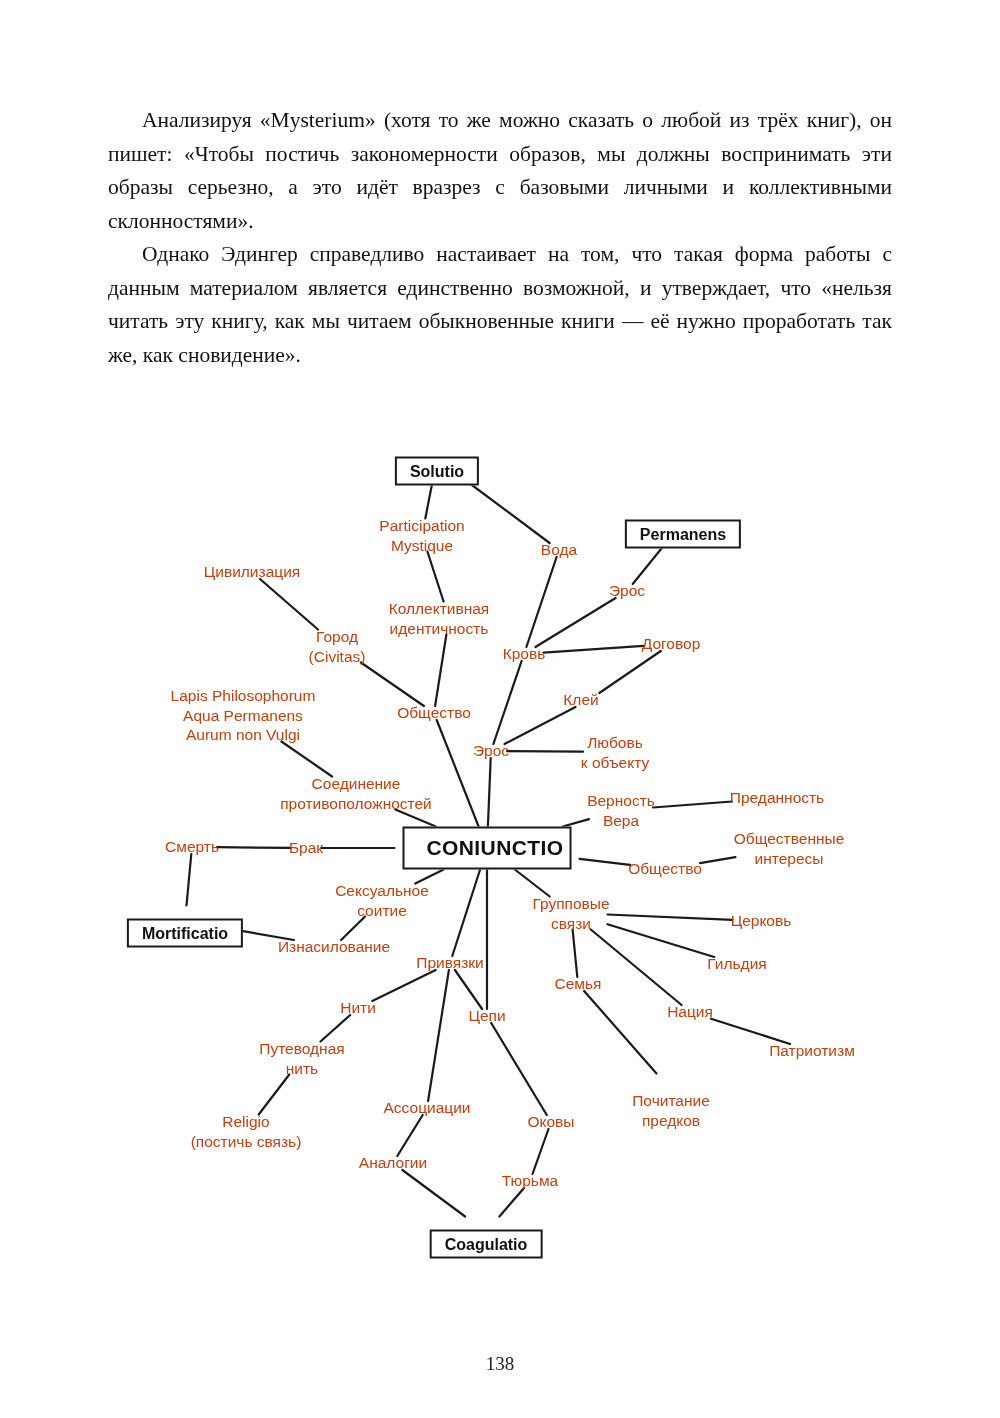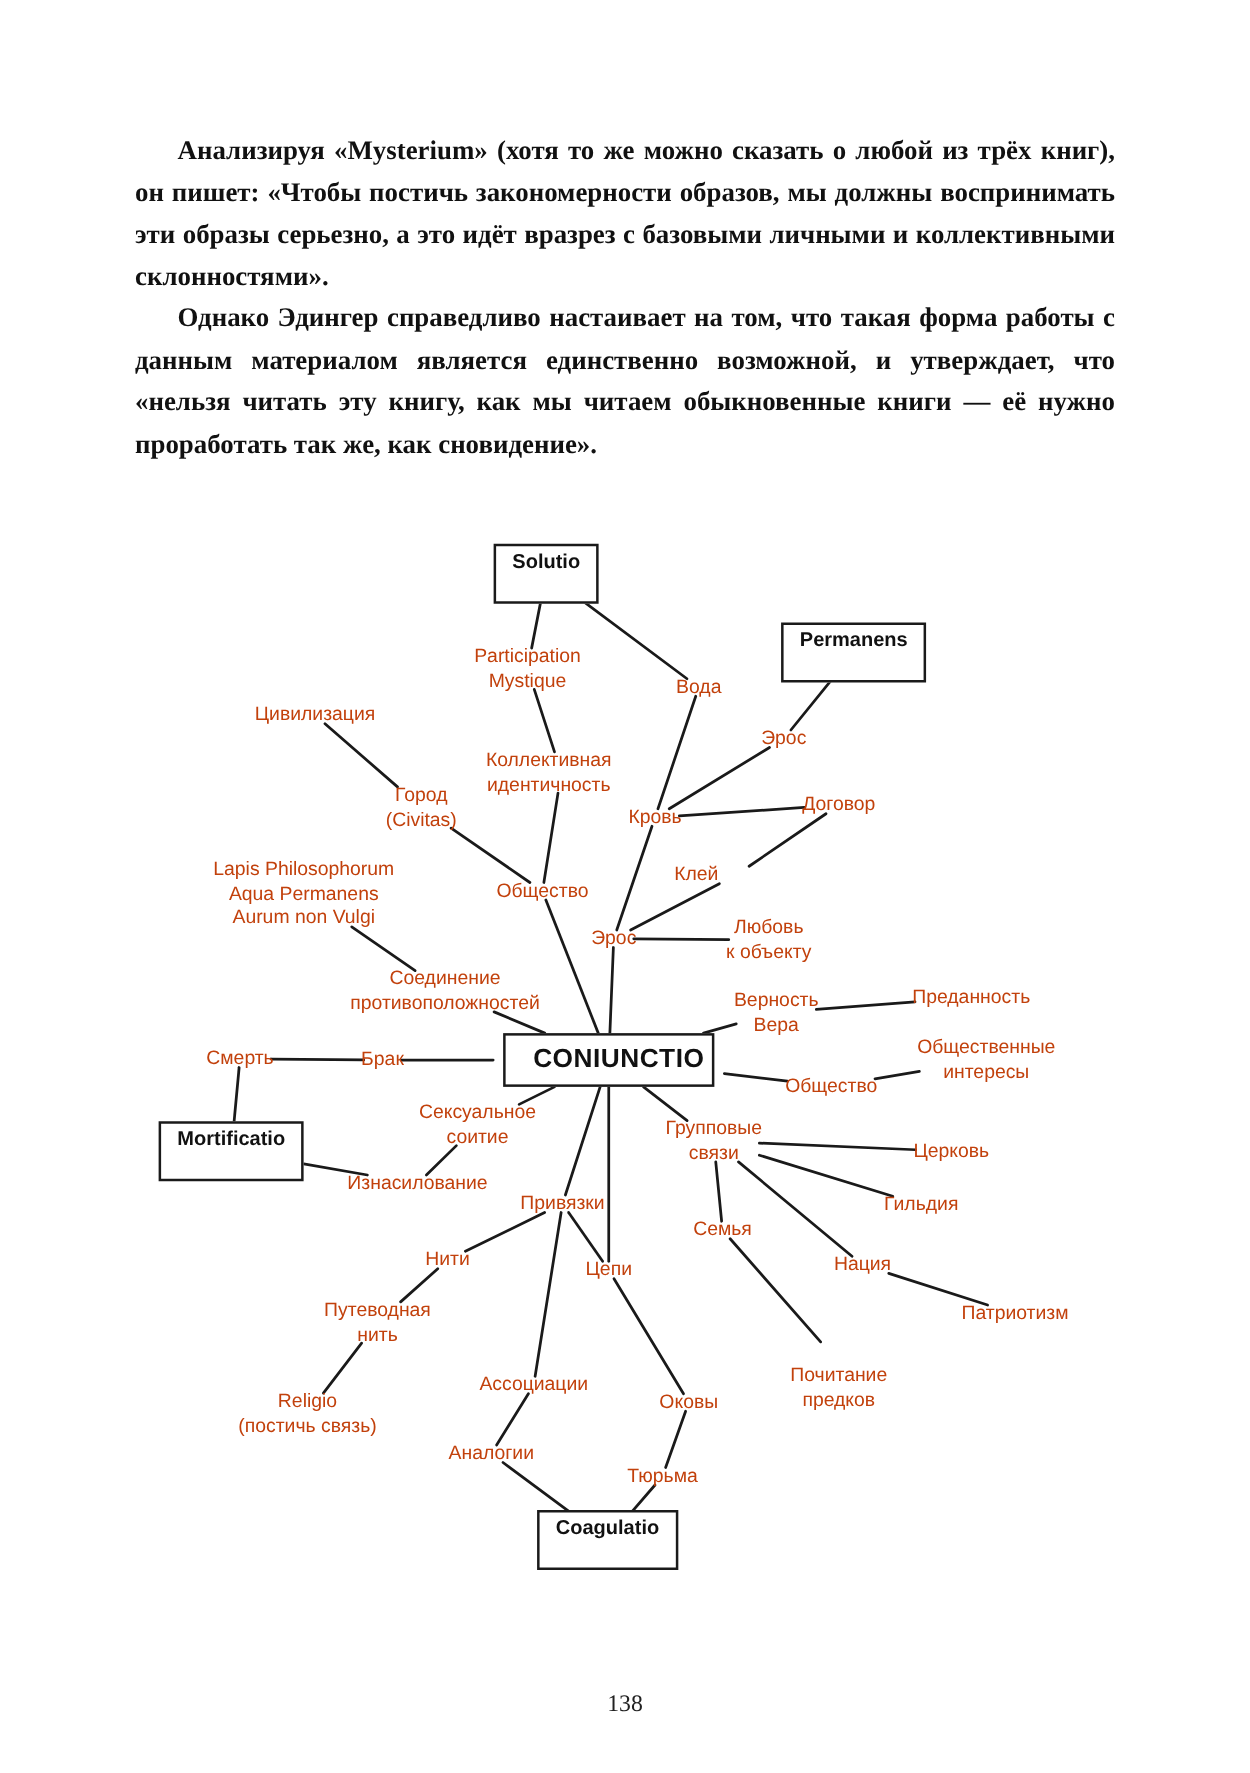--- a/index.html
+++ b/index.html
@@ -26,21 +26,20 @@
   .prose {
     position: absolute;
     left: 108px;
     top: 104px;
     width: 784px;
     font-family: "Liberation Serif", serif;
     font-size: 21.5px;
     line-height: 33.5px;
     text-align: justify;
     color: #111;
-    font-weight: bold;
   }
   .prose p {
     margin: 0;
     text-indent: 34px;
   }
   .prose p + p { margin-top: 0px; }
 
   
   #diagram-wrap {
     position: absolute;
@@ -70,25 +69,26 @@
   .node.multi  { line-height: 19.5px; }
 
   .boxnode {
     position: absolute;
     font-family: "Liberation Sans", sans-serif;
     font-weight: bold;
     font-size: 16px;
     color: #111;
     border: 2.2px solid #1a1a1a;
     background: #fff;
-    padding: 4px 13px 22px 13px;
+    padding: 4px 13px 3px 13px;
     white-space: pre;
     transform: translate(-50%, -50%);
     text-align: center;
     pointer-events: auto;
+    margin-top: 12px;
   }
   #coniunctio {
     position: absolute;
     font-family: "Liberation Sans", sans-serif;
     font-weight: bold;
     font-size: 21px;
     letter-spacing: 0.4px;
     color: #111;
     border: 2.4px solid #1a1a1a;
     background: #fff;
@@ -180,21 +180,21 @@
 Mystique</div>
         <div class="node multi" style="left: 559px; top: 550px;">Вода</div>
         <div class="node multi" style="left: 627px; top: 591px;">Эрос</div>
         <div class="node multi" style="left: 252px; top: 572px;">Цивилизация</div>
         <div class="node multi" style="left: 439px; top: 618px;">Коллективная
 идентичность</div>
         <div class="node multi" style="left: 337px; top: 646px;">Город
 (Civitas)</div>
         <div class="node multi" style="left: 524px; top: 654px;">Кровь</div>
         <div class="node multi" style="left: 671px; top: 644px;">Договор</div>
-        <div class="node multi" style="left: 557px; top: 700px; text-align: center;">Клей</div>
+        <div class="node multi" style="left: 581px; top: 700px; text-align: center;">Клей</div>
         <div class="node multi" style="left: 243px; top: 715px;">Lapis Philosophorum
 Aqua Permanens
 Aurum non Vulgi</div>
         <div class="node multi" style="left: 434px; top: 713px;">Общество</div>
         <div class="node multi" style="left: 491px; top: 751px;">Эрос</div>
         <div class="node multi" style="left: 615px; top: 752px;">Любовь
 к объекту</div>
         <div class="node multi" style="left: 356px; top: 793px;">Соединение
 противоположностей</div>
         <div class="node multi" style="left: 621px; top: 810px;">Верность

